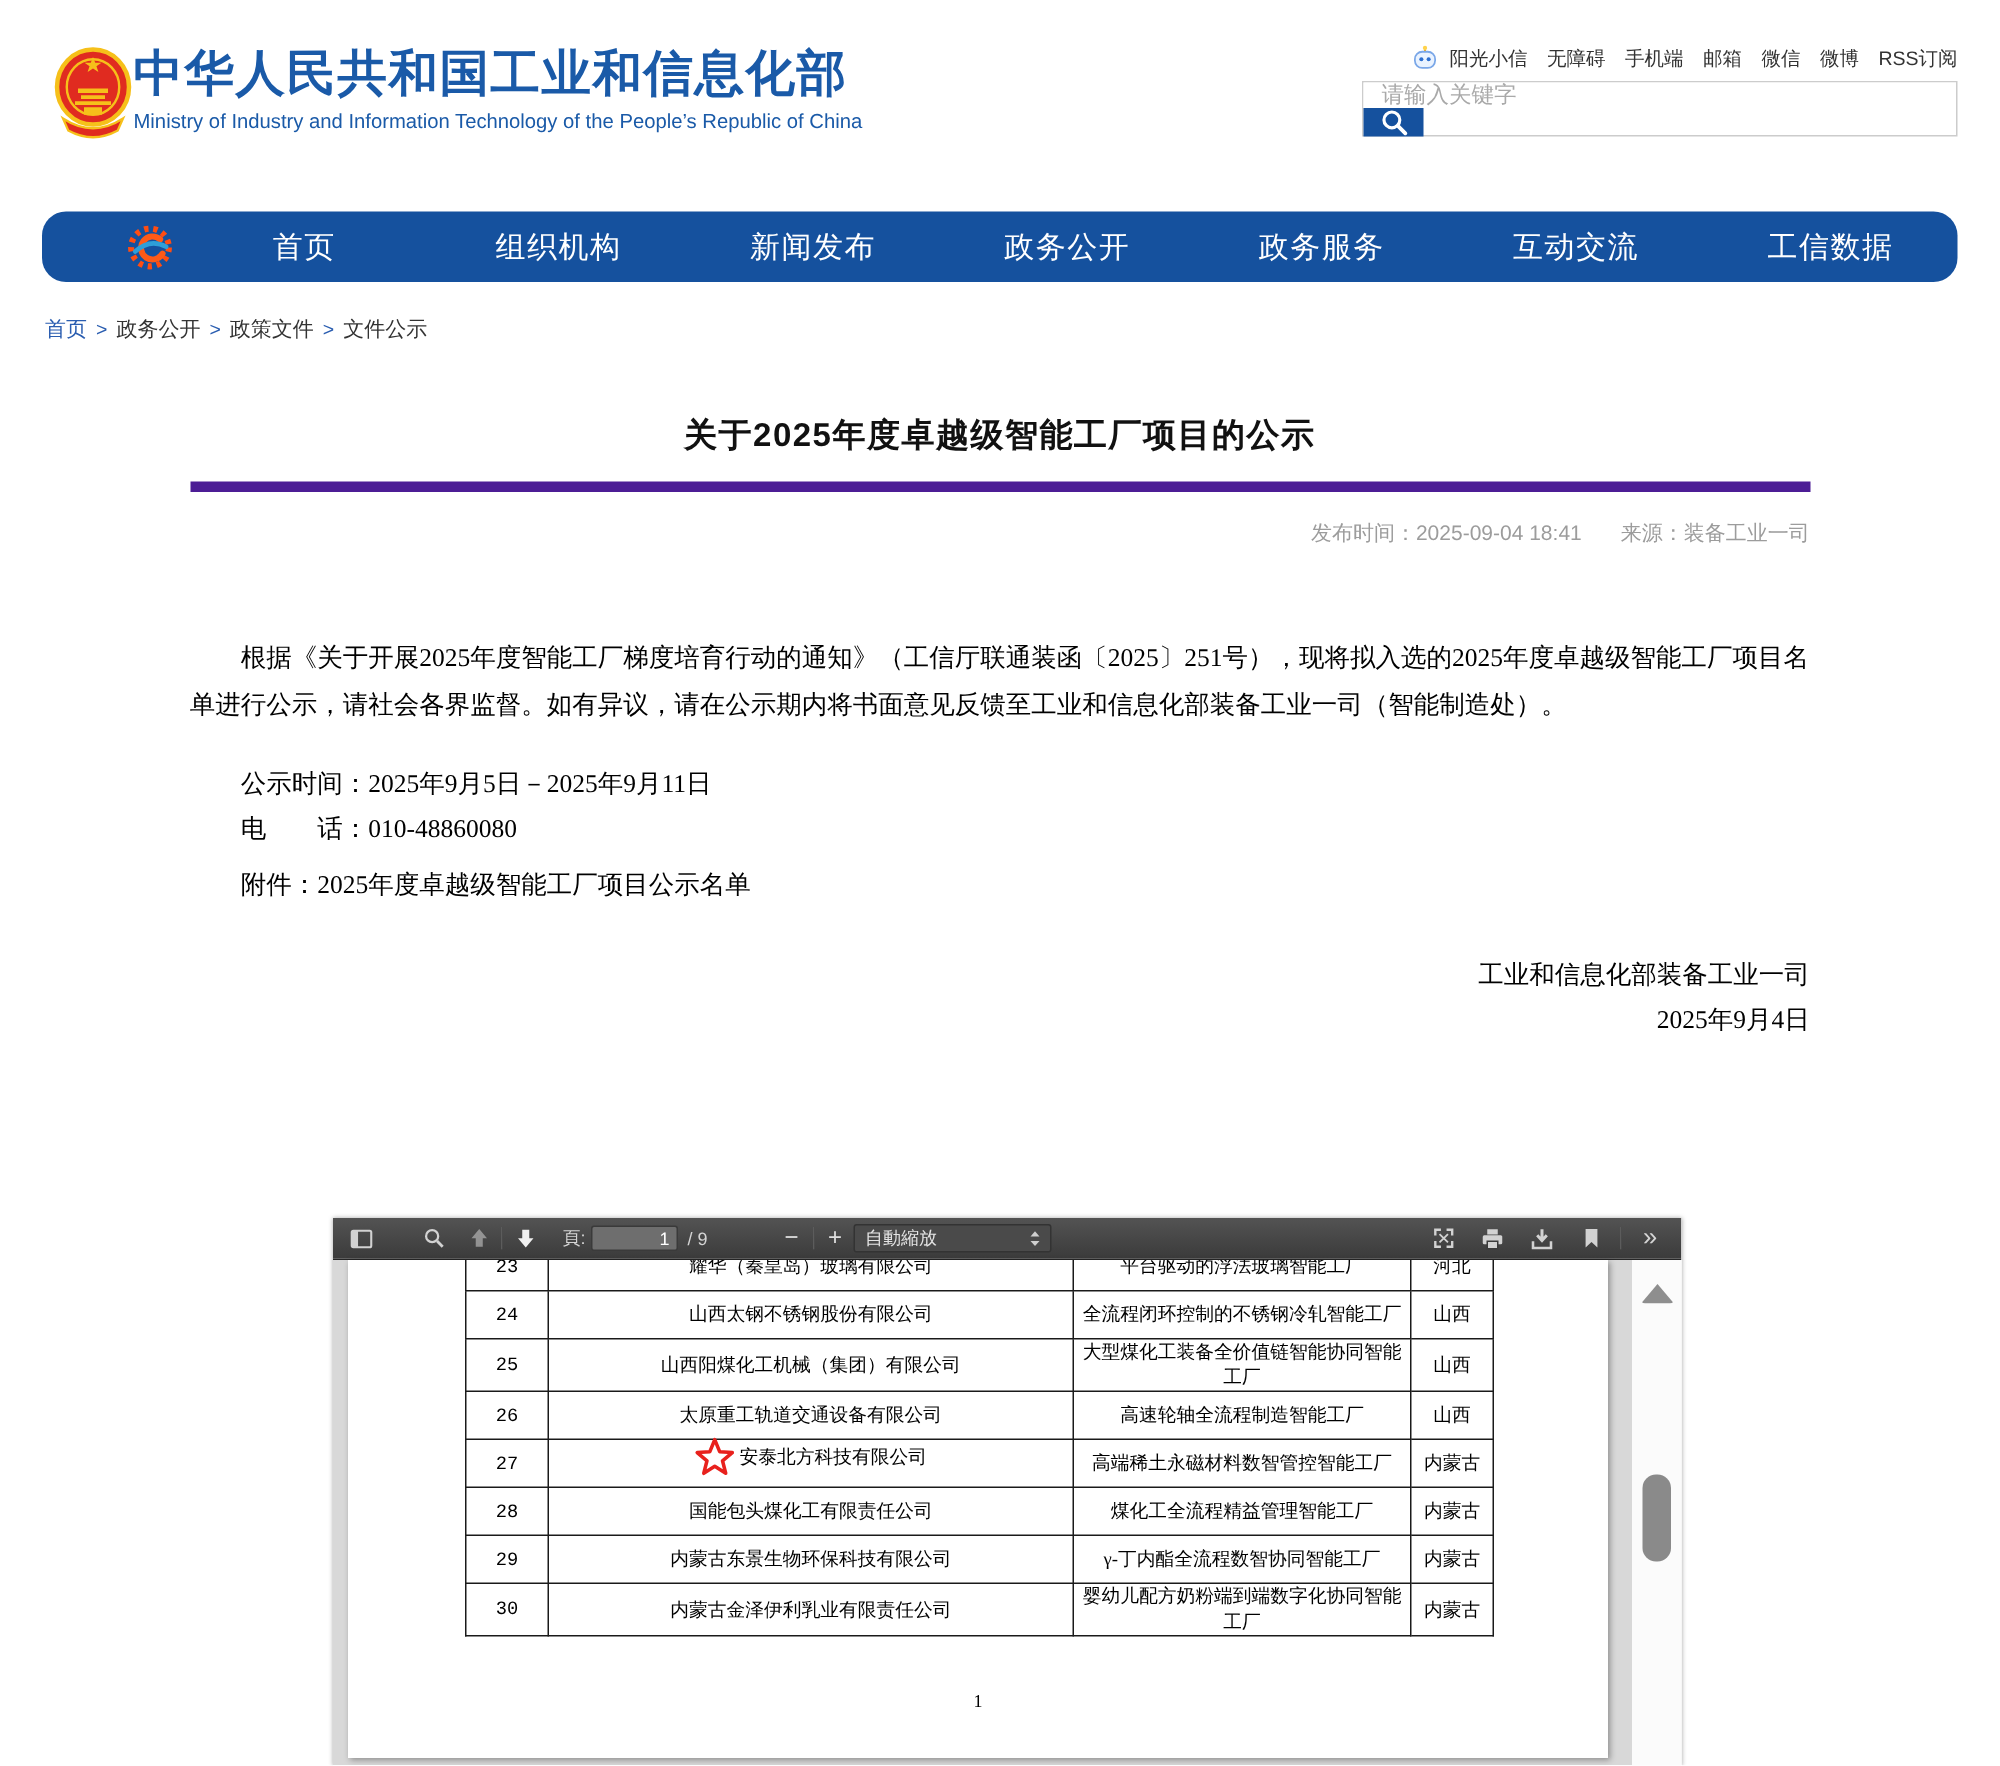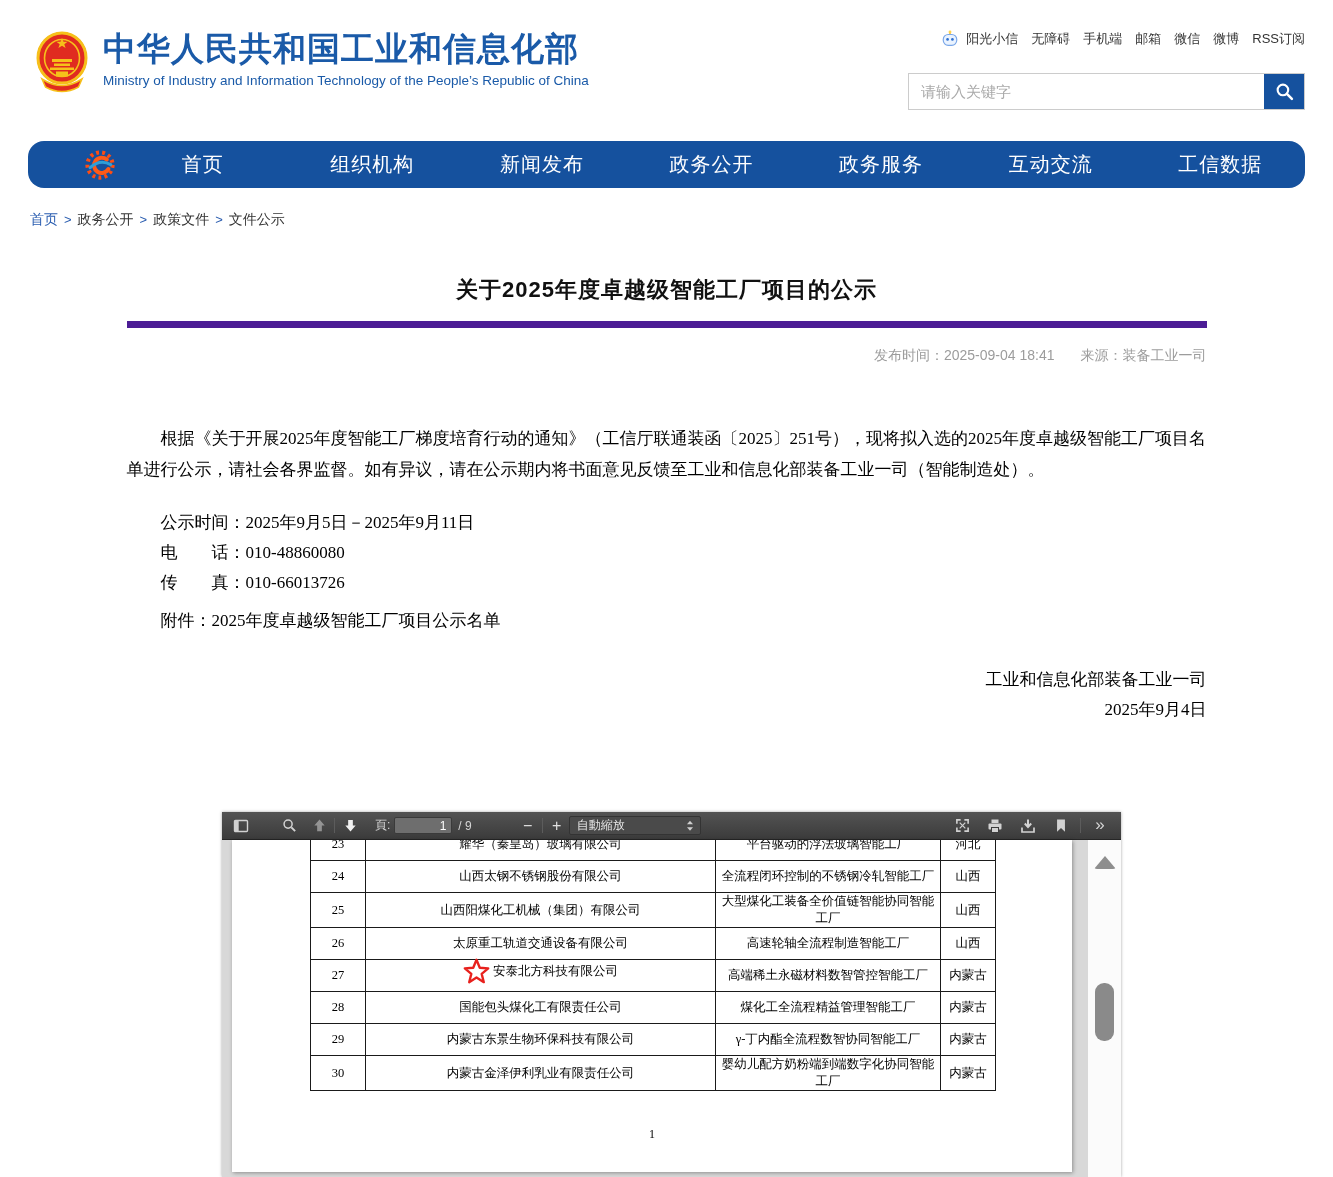--- a/index.html
+++ b/index.html
@@ -4,29 +4,29 @@
 <style>
   * { margin:0; padding:0; box-sizing:border-box; }
   html,body { background:#fff; }
   .page { position:relative; width:1333px; height:1177px; overflow:hidden; background:#fff;
           font-family:"Liberation Sans", sans-serif; }
 
   
   .site-header { height:141px; padding:28px 28px 0 35px; display:flex; justify-content:space-between; }
   .brand { display:flex; align-items:flex-start; }
   .brand-emblem { width:54px; height:64px; margin-top:2px; }
-  .brand-text { margin-left:14px; }
+  .brand-text { }
   .site-title { color:#1a5aa8; font-size:33px; font-weight:bold; letter-spacing:1px; line-height:1.25; }
   .site-subtitle { color:#1a5aa8; font-size:13.5px; margin-top:4px; }
 
   .header-right { width:397px; }
   .quick-links { display:flex; align-items:center; justify-content:flex-end; gap:13px; font-size:13px; color:#333; margin-top:2px; }
   .quick-links a { color:#333; text-decoration:none; cursor:pointer; white-space:nowrap; }
   .bot-icon { display:inline-flex; margin-right:-6px; }
-  .search-box { margin-top:25px; display:flex; height:37px; border:1px solid #ccc; }
+  .search-box { margin-top:6px; display:flex; height:37px; border:1px solid #ccc;flex-direction:column; }
   .search-box input { flex:1; border:none; outline:none; padding:0 12px; font-size:15px; color:#333; font-family:"Liberation Sans",sans-serif; }
   .search-box input::placeholder { color:#a9a9a9; }
   .search-btn { width:40px; background:#15519e; border:none; cursor:pointer; display:flex; align-items:center; justify-content:center; }
 
   
   .main-nav { height:47px; margin:0 28px; background:#15519e; border-radius:16px; display:flex; align-items:center; }
   .nav-logo { margin-left:54px; display:flex; }
   .nav-items { flex:1; display:flex; }
   .nav-item { flex:1; text-align:center; color:#fff; font-size:20px; text-decoration:none; cursor:pointer; letter-spacing:1px; }
 
@@ -69,21 +69,21 @@
   .sp-fix { width:46px; }
   .sp-grow { flex:1; }
   .chev { font-size:17px; color:#d5d5d5; line-height:1; padding-bottom:2px; }
 
   .pdf-main { position:relative; height:337px; background:#d8d8d8; }
   .pdf-page { position:absolute; left:10px; top:0; width:840px; height:332px; background:#fff;
               box-shadow:1px 1px 4px rgba(0,0,0,.35); overflow:hidden; }
   .doc-table { border-collapse:collapse; margin:-12px 0 0 78px; table-layout:fixed; width:685px;
                font-family:"Liberation Serif","DejaVu Serif",serif; font-size:12.5px; color:#000; }
   .doc-table td { border:1px solid #1a1a1a; height:32px; text-align:center; padding:0 2px; overflow:visible; }
-  .doc-table .c-no { width:55px; }
+  .doc-table .c-no { width:55px;font-family:Liberation Mono, monospace; }
   .doc-table .c-company { width:350px; }
   .doc-table .c-project { width:225px; }
   .doc-table .c-prov { width:55px; }
   .company-wrap { display:inline-flex; align-items:center; justify-content:center; }
   .row-star { display:inline-flex; margin:-4px 3px -4px 0; }
   .pdf-pageno { position:absolute; left:0; right:0; bottom:30px; text-align:center;
                 font-family:"Liberation Serif",serif; font-size:12px; color:#000; }
   .pdf-scrollbar { position:absolute; right:0; top:0; width:33px; height:100%; background:#fbfbfb; }
   .sb-arrow { width:0; height:0; border-left:11px solid transparent; border-right:11px solid transparent;
               border-bottom:13px solid #8e8e8e; border-radius:3px; margin:16px auto 0; cursor:pointer; }
@@ -170,21 +170,20 @@
 
   <main class="article">
     <h1>关于2025年度卓越级智能工厂项目的公示</h1>
     <div class="meta">
       <span>发布时间：</span><span>2025-09-04 18:41</span><span class="gap"></span><span>来源：</span><span>装备工业一司</span>
     </div>
 
     <p class="body-para serif">根据《关于开展2025年度智能工厂梯度培育行动的通知》（工信厅联通装函〔2025〕251号），现将拟入选的2025年度卓越级智能工厂项目名单进行公示，请社会各界监督。如有异议，请在公示期内将书面意见反馈至工业和信息化部装备工业一司（智能制造处）。</p>
     <p class="info-line serif first">公示时间：2025年9月5日－2025年9月11日</p>
     <p class="info-line serif">电　　话：010-48860080</p>
-    <p class="info-line serif">传　　真：010-66013726</p>
     <p class="info-line serif attachment">附件：2025年度卓越级智能工厂项目公示名单</p>
 
     <div class="signature serif">
       <p>工业和信息化部装备工业一司</p>
       <p>2025年9月4日</p>
     </div>
   </main>
 
   <div class="pdf-embed">
     <div class="pdf-toolbar">

